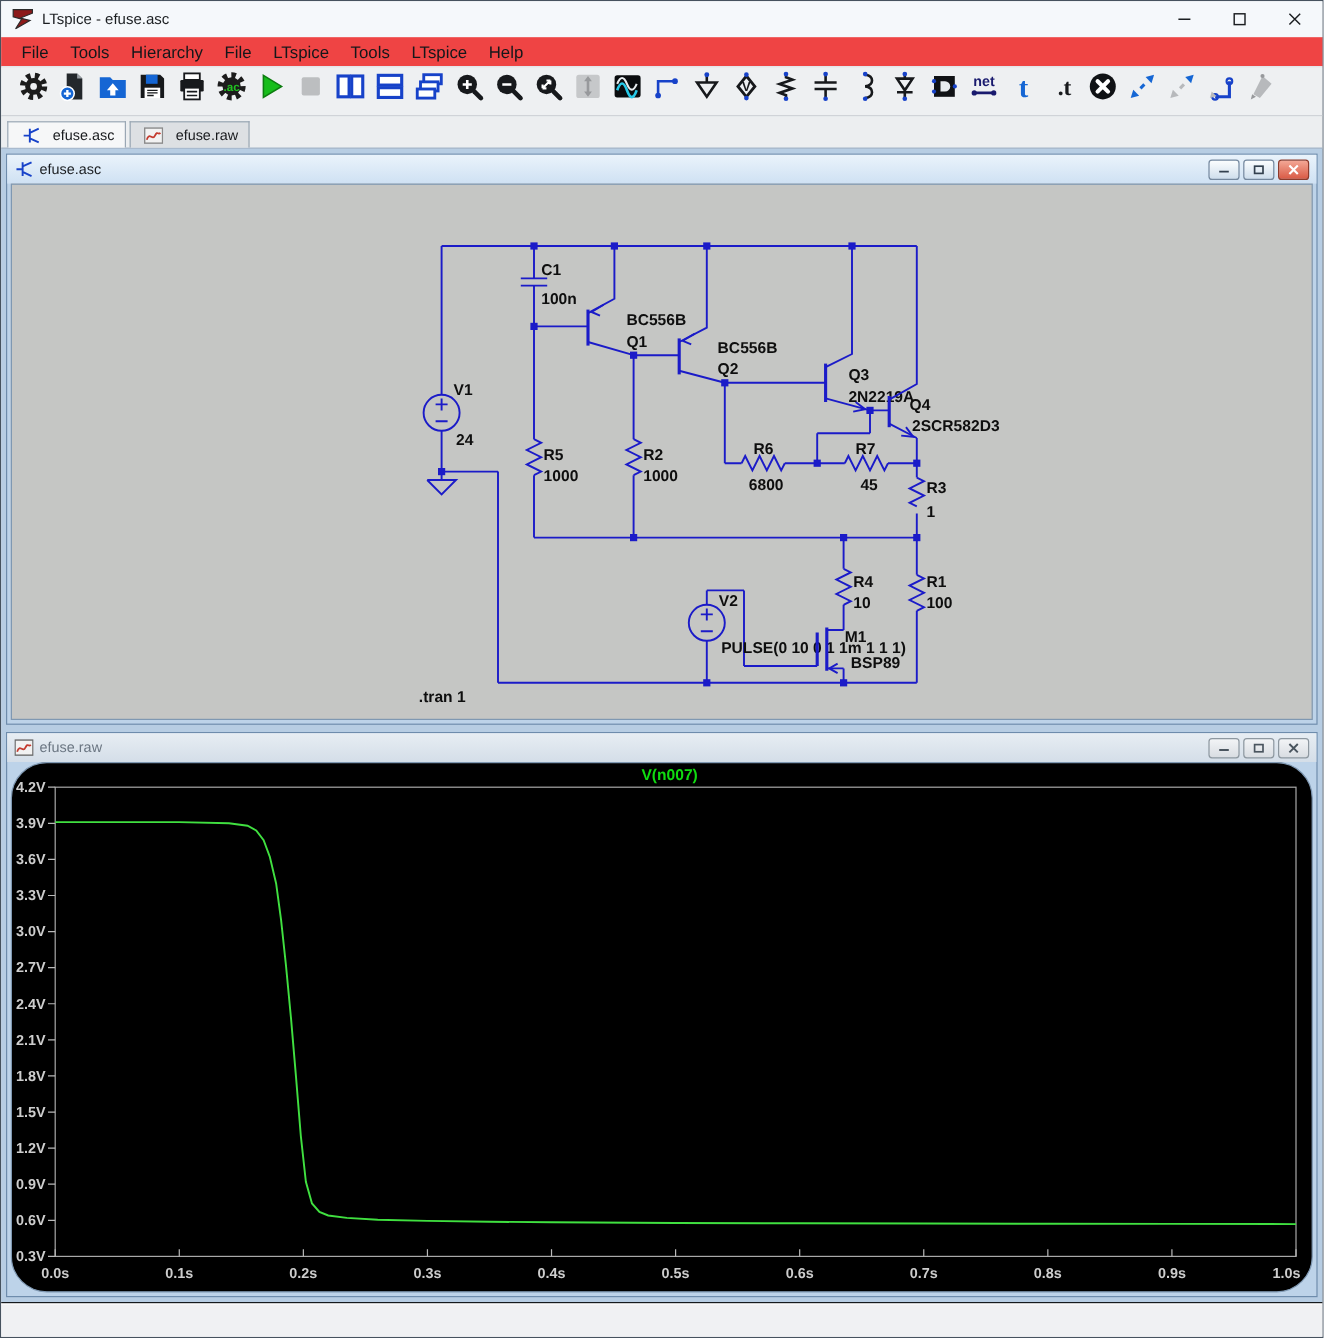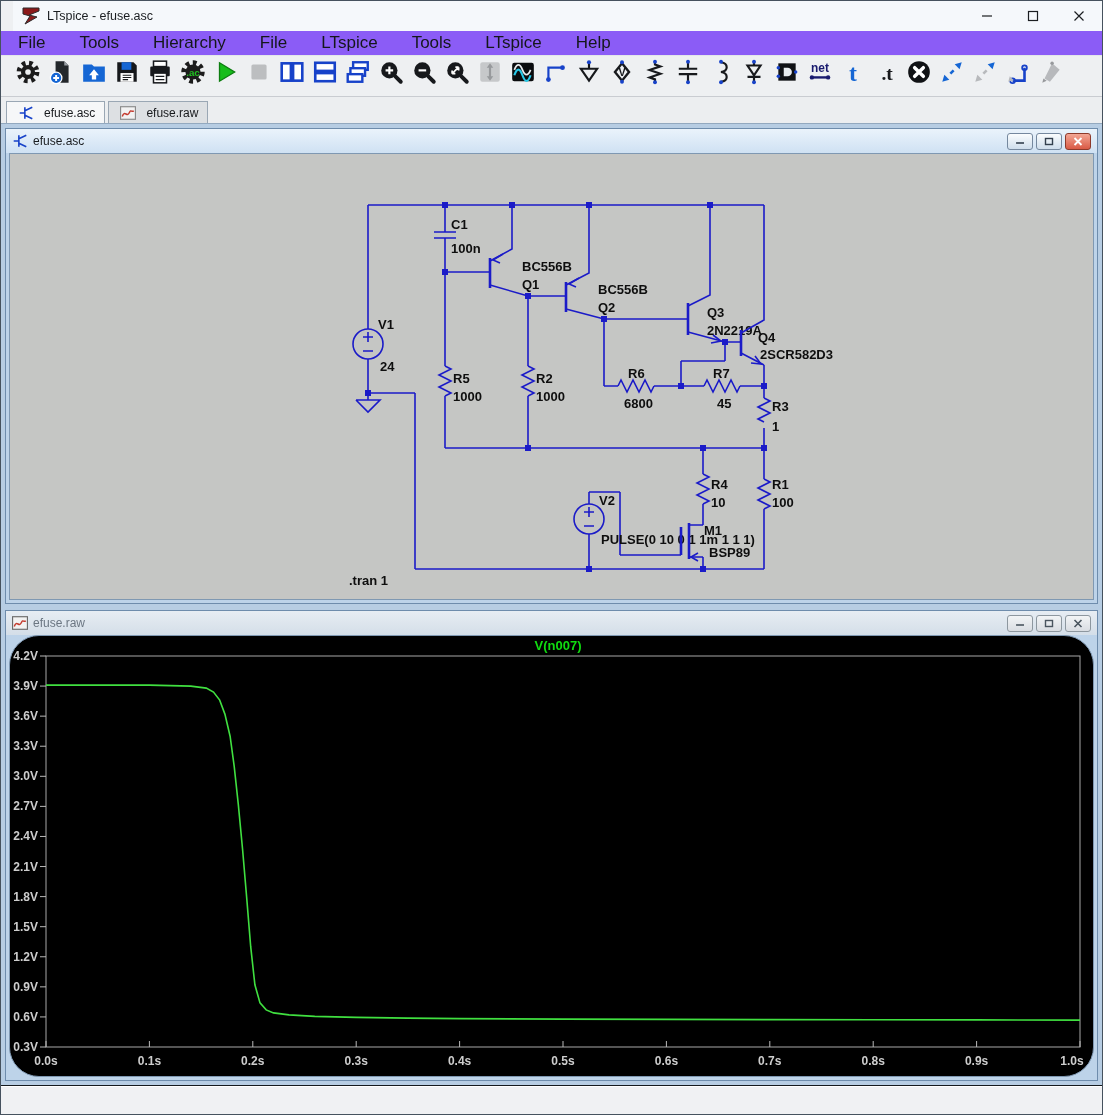--- a/index.html
+++ b/index.html
@@ -1,25 +1,25 @@
 <!DOCTYPE html>
 <html><head>
 <meta charset="utf-8">
 <style>
   html,body{margin:0;padding:0;background:#dfe3e8;font-family:"Liberation Sans",sans-serif;}
   .app{width:1103px;height:1115px;box-sizing:border-box;border:1px solid #46525e;background:#eef0f2;
        display:flex;flex-direction:column;position:relative;}
   
-  .titlebar{height:30px;background:#f5f8fb;display:flex;align-items:center;flex:0 0 auto;margin-left:12px;}
+  .titlebar{height:30px;background:#f5f8fb;display:flex;align-items:center;flex:0 0 auto;}
   .appicon{width:20px;height:20px;margin:0 6px 0 8px;display:flex;align-items:center;justify-content:center;}
   .apptitle{font-size:12.5px;color:#1b1e21;}
   .wbtns{margin-left:auto;display:flex;height:100%;}
   .wbtn{width:46px;height:100%;display:flex;align-items:center;justify-content:center;color:#1b1e21;}
   
-  .menubar{height:24px;background:#8b5cf6;display:flex;align-items:center;padding-left:8px;font-size:17px;color:#14171a;flex:0 0 auto;border-bottom:1px solid #e3e6ea;gap:16px;}
+  .menubar{height:24px;background:#ef4444;display:flex;align-items:center;padding-left:8px;font-size:14px;color:#14171a;flex:0 0 auto;border-bottom:1px solid #e3e6ea;}
   .mi{padding:2px 9px;}
   
   .toolbar{height:40px;background:#eef0f2;border-bottom:1px solid #c9ccd1;display:flex;align-items:center;padding-left:10px;flex:0 0 auto;}
   .tbtn{width:33px;height:34px;display:flex;justify-content:center;}
   .ti{width:26px;height:26px;display:block;}
   
   .tabbar{height:26px;background:#eceef0;display:flex;align-items:flex-end;padding-left:5px;gap:3px;border-bottom:1px solid #93a9bf;flex:0 0 auto;}
   .tab{height:21px;display:flex;align-items:center;gap:5px;padding:0 9px;font-size:12px;color:#17191c;
        border:1px solid #9aa7b4;border-bottom:none;background:#dde0e3;}
   .tab.active{background:#f6f7f8;}

